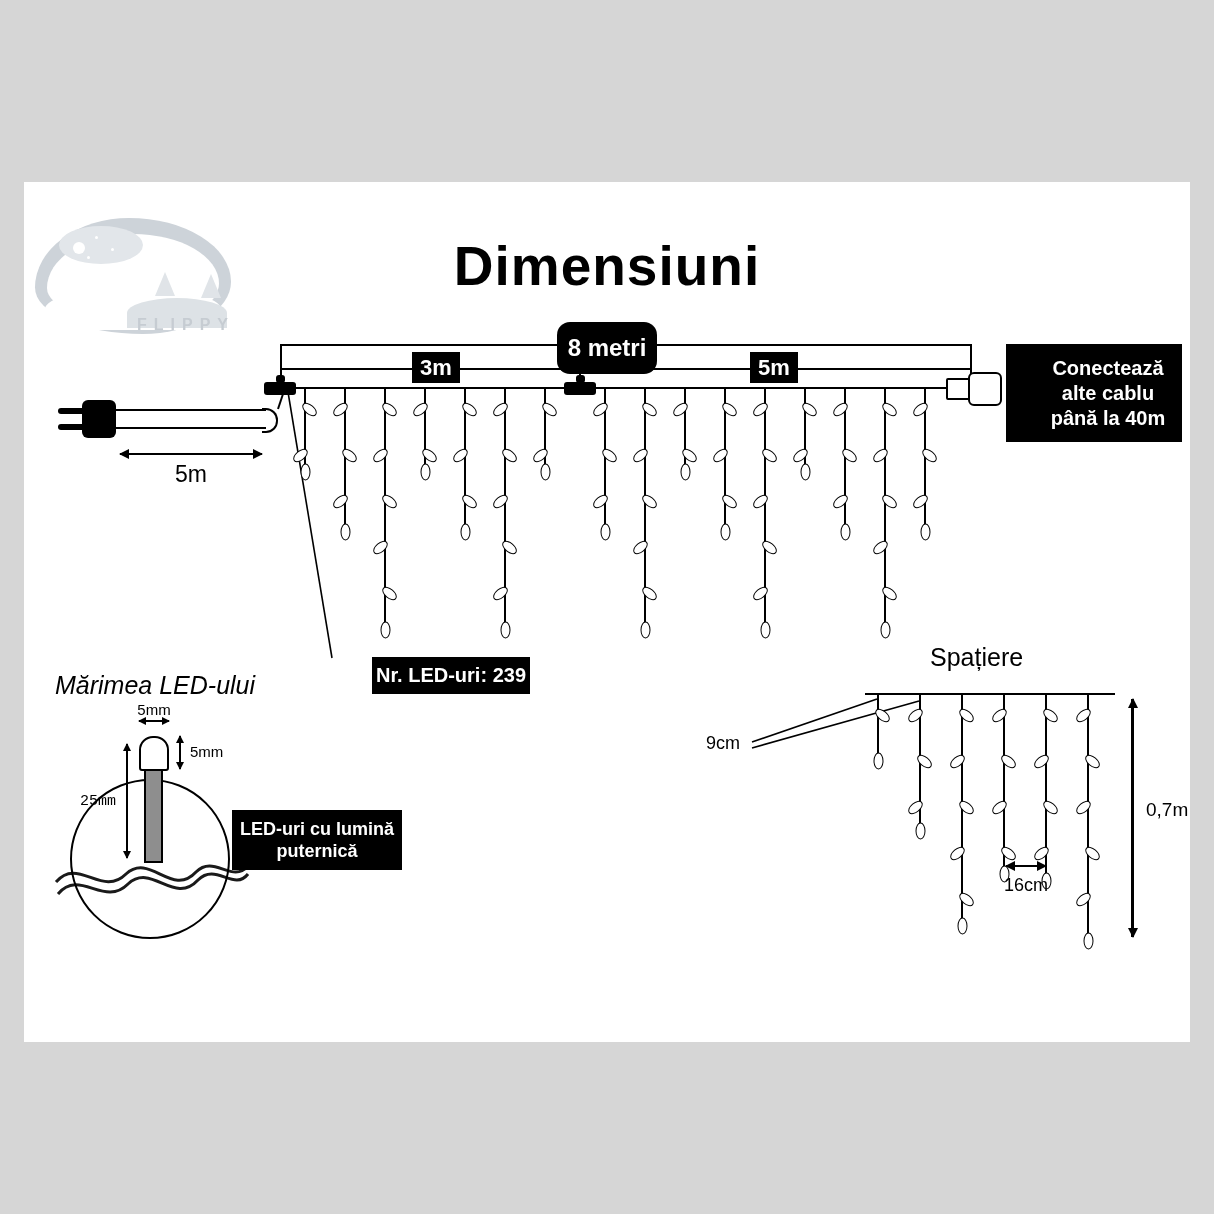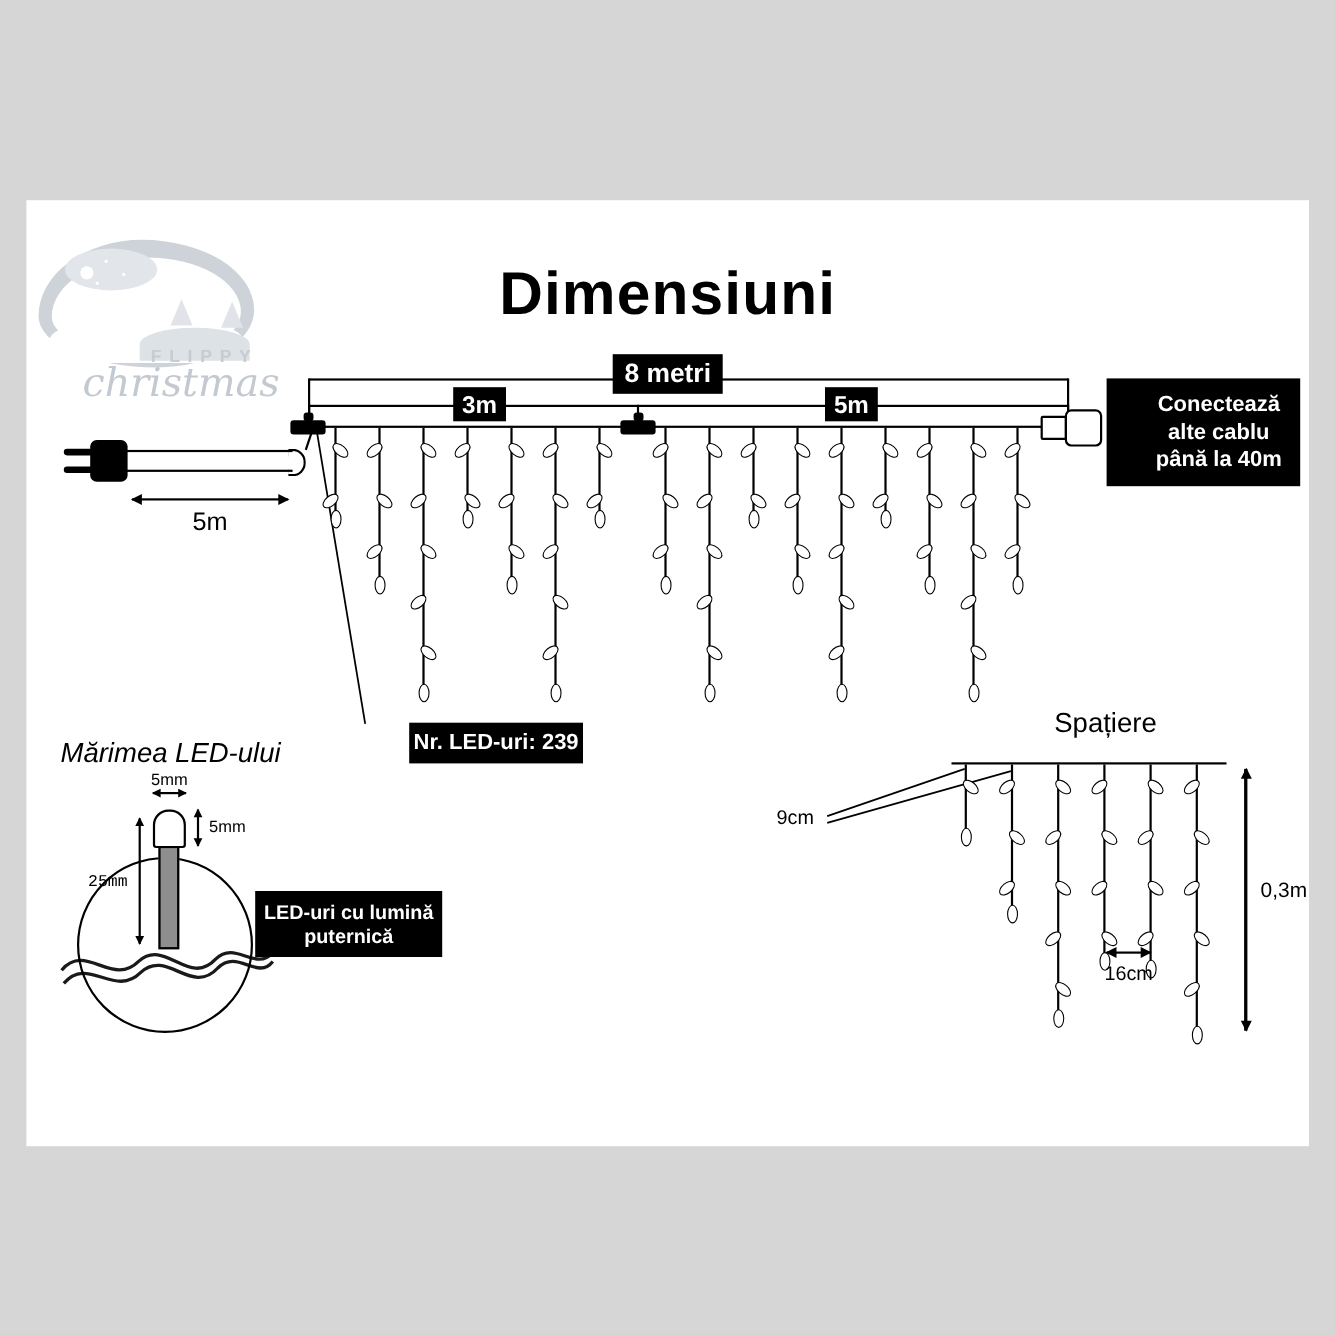--- a/index.html
+++ b/index.html
@@ -77,35 +77,34 @@
     <div class="hill1"></div>
     <div class="hill2"></div>
     <div class="house-roof"></div>
     <div class="house-body"></div>
     <div class="deer"></div>
     <div class="deer-head"></div>
     <div class="tree g" style="left:120px;top:62px;"></div>
     <div class="tree w" style="left:142px;top:56px;"></div>
     <div class="tree g" style="left:166px;top:64px;"></div>
     <div class="logo-flippy">FLIPPY</div>
-    <div class="logo-christmas">christmas</div>
   </div>
 
   <div class="page-title">Dimensiuni</div>
 
   <div class="line" style="left:281px;top:344px;width:690px;height:2px;"></div>
   <div class="line" style="left:280px;top:344px;width:2px;height:42px;"></div>
   <div class="line" style="left:970px;top:344px;width:2px;height:30px;"></div>
 
   <div class="line" style="left:281px;top:368px;width:690px;height:2px;"></div>
   <div class="line" style="left:280px;top:368px;width:2px;height:18px;"></div>
   <div class="line" style="left:579px;top:368px;width:2px;height:18px;"></div>
   <div class="line" style="left:970px;top:368px;width:2px;height:10px;"></div>
 
-  <div class="blackbox" style="left:557px;top:322px;width:100px;height:36px;font-size:24px;">8 metri</div>
+  <div class="blackbox" style="left:557px;top:322px;width:100px;height:52px;font-size:24px;border-radius:13px;">8 metri</div>
   <div class="blackbox" style="left:412px;top:352px;width:48px;height:31px;font-size:22px;">3m</div>
   <div class="blackbox" style="left:750px;top:352px;width:48px;height:31px;font-size:22px;">5m</div>
 
   <div class="conn" style="left:276px;top:375px;width:9px;height:8px;"></div>
   <div class="conn" style="left:264px;top:382px;width:32px;height:13px;"></div>
   <div class="conn" style="left:576px;top:375px;width:9px;height:8px;"></div>
   <div class="conn" style="left:564px;top:382px;width:32px;height:13px;"></div>
 
   <div class="plugpiece" style="left:946px;top:378px;width:20px;height:18px;border-radius:2px;"></div>
   <div class="plugpiece" style="left:968px;top:372px;width:30px;height:30px;border-radius:6px;"></div>
@@ -237,26 +236,26 @@
   <div style="position:absolute;left:144px;top:769px;width:15px;height:90px;background:#8e8e8e;border:2px solid #000;z-index:2;"></div>
   <div style="position:absolute;left:139px;top:736px;width:26px;height:31px;background:#fff;border:2px solid #000;border-radius:14px 14px 3px 3px;z-index:3;"></div>
   <div class="h-arrow sm" style="left:139px;top:720px;width:30px;"></div>
   <div class="label" style="left:124px;top:701px;width:60px;text-align:center;font-size:15px;">5mm</div>
   <div class="v-arrow sm" style="left:179px;top:736px;height:33px;"></div>
   <div class="label" style="left:190px;top:743px;font-size:15px;">5mm</div>
   <div class="v-arrow sm" style="left:126px;top:744px;height:114px;"></div>
   <div class="label" style="left:80px;top:793px;font-size:15px;font-family:Liberation Mono, monospace;">25mm</div>
   <div class="blackbox" style="left:232px;top:810px;width:170px;height:60px;font-size:18px;padding:0 8px;box-sizing:border-box;">LED-uri cu lumină puternică</div>
 
-  <div class="label" style="left:930px;top:643px;width:150px;text-align:center;font-size:25px;">Spațiere</div>
+  <div class="label" style="left:930px;top:643px;width:150px;text-align:left;font-size:25px;">Spațiere</div>
   <div class="label" style="left:706px;top:733px;font-size:18px;">9cm</div>
   <div class="h-arrow" style="left:1006px;top:865px;width:40px;"></div>
   <div class="label" style="left:998px;top:875px;width:56px;text-align:center;font-size:18px;">16cm</div>
   <div class="v-arrow" style="left:1131px;top:699px;height:238px;border-left-width:3px;"></div>
-  <div class="label" style="left:1146px;top:799px;font-size:19px;">0,3m</div>
+  <div class="label" style="left:1146px;top:799px;font-size:19px;">0,7m</div>
   <div id="spacing-strands" class="group">
       <div class="wire" style="left: 865px; top: 693px; width: 250px;"></div>
       <div class="strand" style="left: 877px; top: 695px; height: 65px;">
         <div class="led r" style="top: 10px;"></div>
         <div class="led tip" style="top: 61px;"></div>
       </div>
       <div class="strand" style="left: 919px; top: 695px; height: 135px;">
         <div class="led l" style="top: 10px;"></div>
         <div class="led r" style="top: 56px;"></div>
         <div class="led l" style="top: 102px;"></div>

